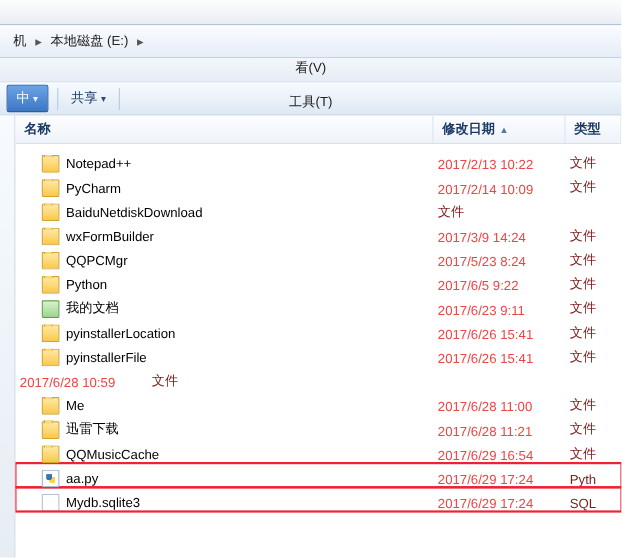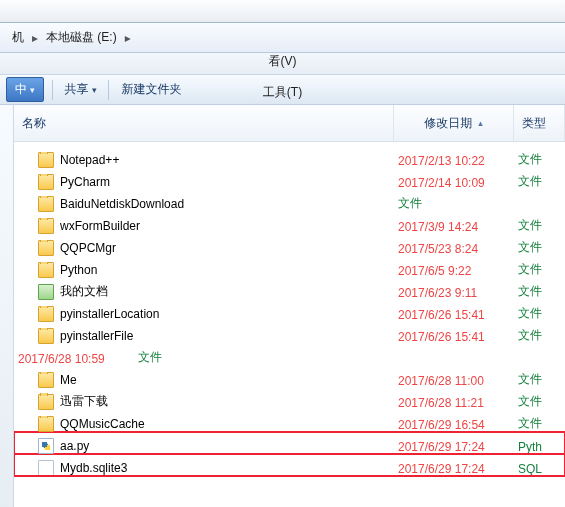--- a/index.html
+++ b/index.html
@@ -12,30 +12,30 @@
   .menu-item { color: #222; }
   .toolbar { height: 30px; display: flex; align-items: center; gap: 8px; padding: 0 6px; background: linear-gradient(#f7fbff,#dde8f3); border-bottom: 1px solid #bfcfe1; }
   .tb-btn { display: flex; align-items: center; gap: 3px; padding: 3px 8px; border-radius: 2px; }
   .tb-btn.primary { color: #fff; background: linear-gradient(#6aa3e6,#3d77c4); border:1px solid #2e5e9e; }
   .tb-text { padding: 3px 4px; color: #1a3a66; }
   .tb-drop { font-size: 9px; opacity: .9; }
   .sep { width:1px; height:20px; background:#b7c9df; }
   .main { display:flex; height: calc(507px - 23px - 30px - 22px - 30px); }
   .nav { width: 14px; background: linear-gradient(#f7fbff,#e6edf3); border-right:1px solid #cfd9e6; }
   .content { flex:1; overflow:hidden; }
-  .cols-header { height: 37px; display:flex; align-items:stretch; background: linear-gradient(#fcfdff,#eef3f9); border-bottom:1px solid #d7dfe8; }
+  .cols-header { height: 26px; display:flex; align-items:stretch; background: linear-gradient(#fcfdff,#eef3f9); border-bottom:1px solid #d7dfe8;font-weight:bold; }
   .col-h { display:flex; align-items:center; padding:0 8px; border-right:1px solid #dfe6ee; color:#1a3a66; }
-  .col-h.sort { justify-content:center; }
+  .col-h.sort { justify-content:flex-start; }
   .sort-arrow { font-size:9px; color:#5478a8; margin-left:6px; }
   .list { }
   .row { height: 22px; display:flex; align-items:flex-end; }
   .row.hl { outline: 2px solid #e23; outline-offset:-1px; }
   .c-name { flex: 0 0 380px; display:flex; align-items:center; gap:6px; padding-left: 24px; overflow:hidden; white-space:nowrap; }
   .c-date { flex: 0 0 120px; color:#ef4444; padding-left:4px; white-space:nowrap; overflow:hidden; }
-  .c-type { flex: 1; color:#15803d; padding-left:4px; white-space:nowrap; overflow:hidden; }
+  .c-type { flex: 1; color:#7f1d1d; padding-left:4px; white-space:nowrap; overflow:hidden; }
   .col-h.c-name-h { flex:0 0 380px; }
   .col-h.c-date-h { flex:0 0 120px; }
   .col-h.c-type-h { flex:1; }
   .ico { width:16px; height:16px; flex:0 0 16px; }
   .pad-before-rows { height:4px; }
   
   .folder { background: linear-gradient(#ffe9a6,#f9c94d); border:1px solid #d6a32f; border-radius:1px; position:relative; }
   .folder::before { content:""; position:absolute; top:-3px; left:1px; width:6px; height:3px; background:#f7d778; border:1px solid #d6a32f; border-bottom:none; border-radius:1px 1px 0 0; }
   .docfolder { background: linear-gradient(#d9f1d0,#9ed58b); border:1px solid #5ea34c; border-radius:1px; }
   .pyfile { background:#fff; border:1px solid #9fb6cf; border-radius:1px; position:relative; }
@@ -64,21 +64,20 @@
   <div class="tb-btn primary">
     <span>中</span>
     <span class="tb-drop">▾</span>
   </div>
   <div class="sep"></div>
   <div class="tb-text">
     <span>共享</span>
     <span class="tb-drop">▾</span>
   </div>
   <div class="sep"></div>
-  <div class="tb-text">新建文件夹</div>
 </div>
 
 <div class="main">
   <div class="nav"></div>
   <div class="content">
     <div class="cols-header">
       <div class="col-h c-name-h">名称</div>
       <div class="col-h c-date-h sort">
         <span>修改日期</span>
         <span class="sort-arrow">▴</span>

